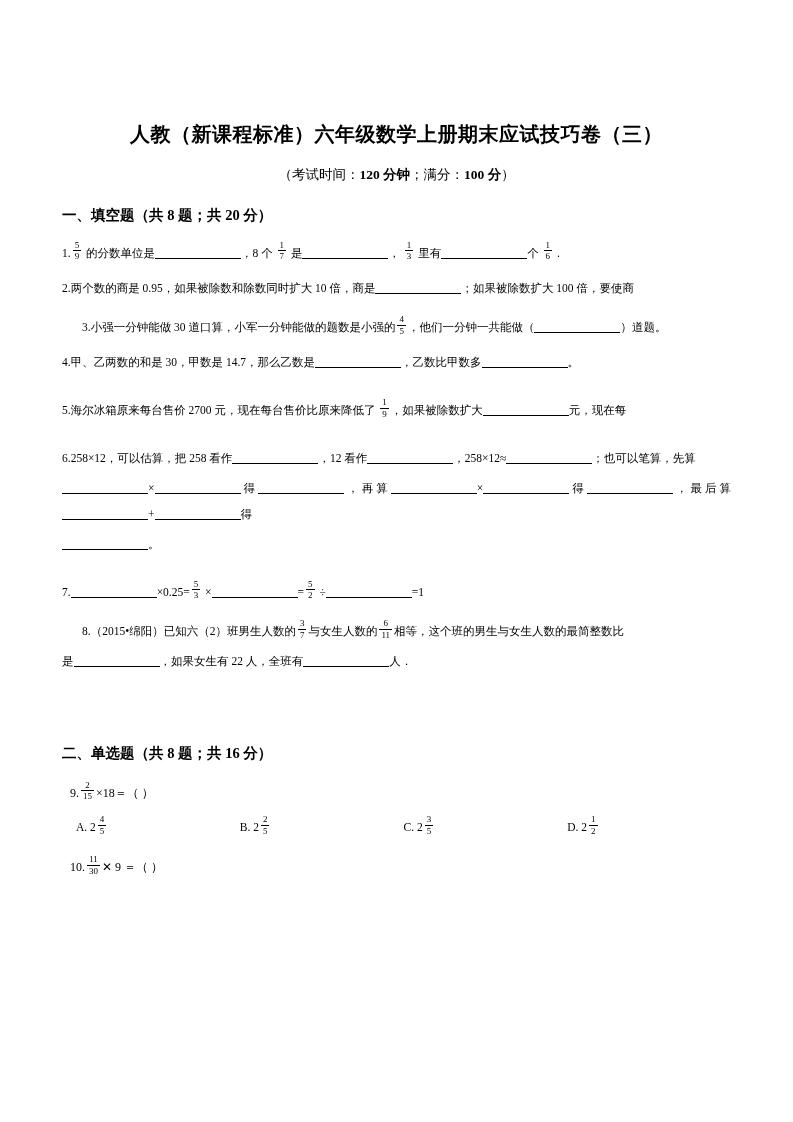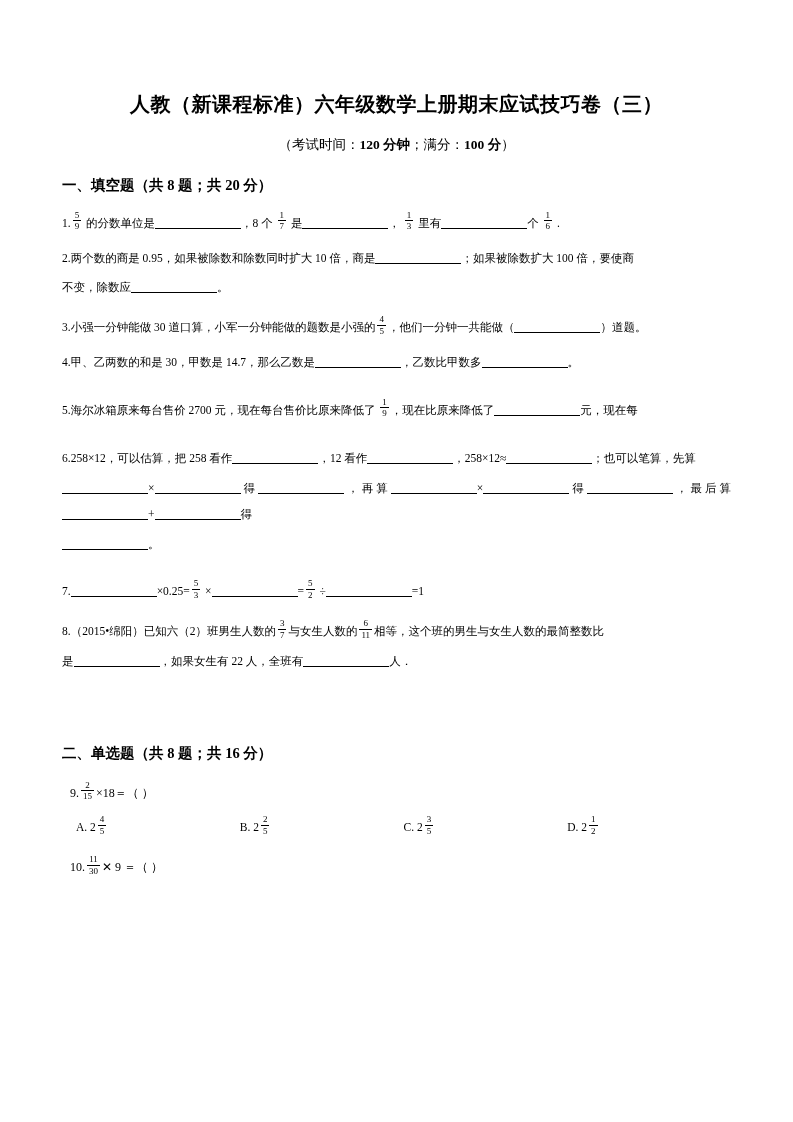--- a/index.html
+++ b/index.html
@@ -12,21 +12,21 @@
     height: 1122px;
     font-family: "Liberation Serif", "DejaVu Serif", serif;
     color: #000000;
     position: relative;
     overflow: hidden;
   }
   .page {
     box-sizing: border-box;
     width: 793px;
     height: 1122px;
-    padding: 90px 62px 40px 62px;
+    padding: 120px 62px 40px 62px;
     position: relative;
   }
   .doc-title {
     text-align: center;
     font-size: 20px;
     font-weight: bold;
     letter-spacing: 0.5px;
     margin: 0 0 18px 0;
     line-height: 1.4;
   }
@@ -44,21 +44,21 @@
     line-height: 1.5;
   }
   .q {
     font-size: 11.5px;
     line-height: 2.25;
     margin: 0 0 9px 0;
     text-align: justify;
   }
   .q.tight { margin-bottom: 4px; }
   .q.gap-lg { margin-top: 22px; }
-  .q.gap-md { margin-top: 14px; }
+  .q.gap-md { margin-top: 14px; margin-left: 20px; }
   .blank {
     display: inline-block;
     border-bottom: 1px solid #000;
     min-width: 54px;
     height: 0.95em;
     vertical-align: -2px;
   }
   .blank.xl { min-width: 86px; }
   
   .frac {
@@ -105,34 +105,31 @@
     <span>一、填空题（共 </span><span>8</span><span> 题；共 </span><span>20</span><span> 分）</span>
   </div>
 
   <p class="q">
     <span>1.</span><span class="frac"><span class="num">5</span><span class="den">9</span></span><span> 的分数单位是</span><span class="blank xl"></span><span>，8 个 </span><span class="frac"><span class="num">1</span><span class="den">7</span></span><span> 是</span><span class="blank xl"></span><span>， </span><span class="frac"><span class="num">1</span><span class="den">3</span></span><span> 里有</span><span class="blank xl"></span><span>个 </span><span class="frac"><span class="num">1</span><span class="den">6</span></span><span> .</span>
   </p>
 
   <p class="q tight">
     <span>2.</span><span>两个数的商是 0.95，如果被除数和除数同时扩大 10 倍，商是</span><span class="blank xl"></span><span>；如果被除数扩大 100 倍，要使商</span>
   </p>
-  <p class="q">
-    <span>不变，除数应</span><span class="blank xl"></span><span>。</span>
-  </p>
 
   <p class="q gap-md">
     <span>3.</span><span>小强一分钟能做 30 道口算，小军一分钟能做的题数是小强的</span><span class="frac"><span class="num">4</span><span class="den">5</span></span><span>，他们一分钟一共能做（</span><span class="blank xl"></span><span>）道题。</span>
   </p>
 
   <p class="q">
     <span>4.</span><span>甲、乙两数的和是 30，甲数是 14.7，那么乙数是</span><span class="blank xl"></span><span>，乙数比甲数多</span><span class="blank xl"></span><span>。</span>
   </p>
 
   <p class="q gap-lg tight">
-    <span>5.</span><span>海尔冰箱原来每台售价 2700 元，现在每台售价比原来降低了 </span><span class="frac"><span class="num">1</span><span class="den">9</span></span><span>，现在比原来降低了</span><span class="blank xl"></span><span>元，现在每</span>
+    <span>5.</span><span>海尔冰箱原来每台售价 2700 元，现在每台售价比原来降低了 </span><span class="frac"><span class="num">1</span><span class="den">9</span></span><span>，如果被除数扩大</span><span class="blank xl"></span><span>元，现在每</span>
   </p>
 
   <p class="q gap-lg tight">
     <span>6.</span><span>258×12，可以估算，把 258 看作</span><span class="blank xl"></span><span>，12 看作</span><span class="blank xl"></span><span>，258×12≈</span><span class="blank xl"></span><span>；也可以笔算，先算</span>
   </p>
   <p class="q tight">
     <span class="blank xl"></span><span>×</span><span class="blank xl"></span><span>得</span><span class="blank xl"></span><span>，再算</span><span class="blank xl"></span><span>×</span><span class="blank xl"></span><span>得</span><span class="blank xl"></span><span>，最后算</span><span class="blank xl"></span><span>+</span><span class="blank xl"></span><span>得</span>
   </p>
   <p class="q">
     <span class="blank xl"></span><span>。</span>

